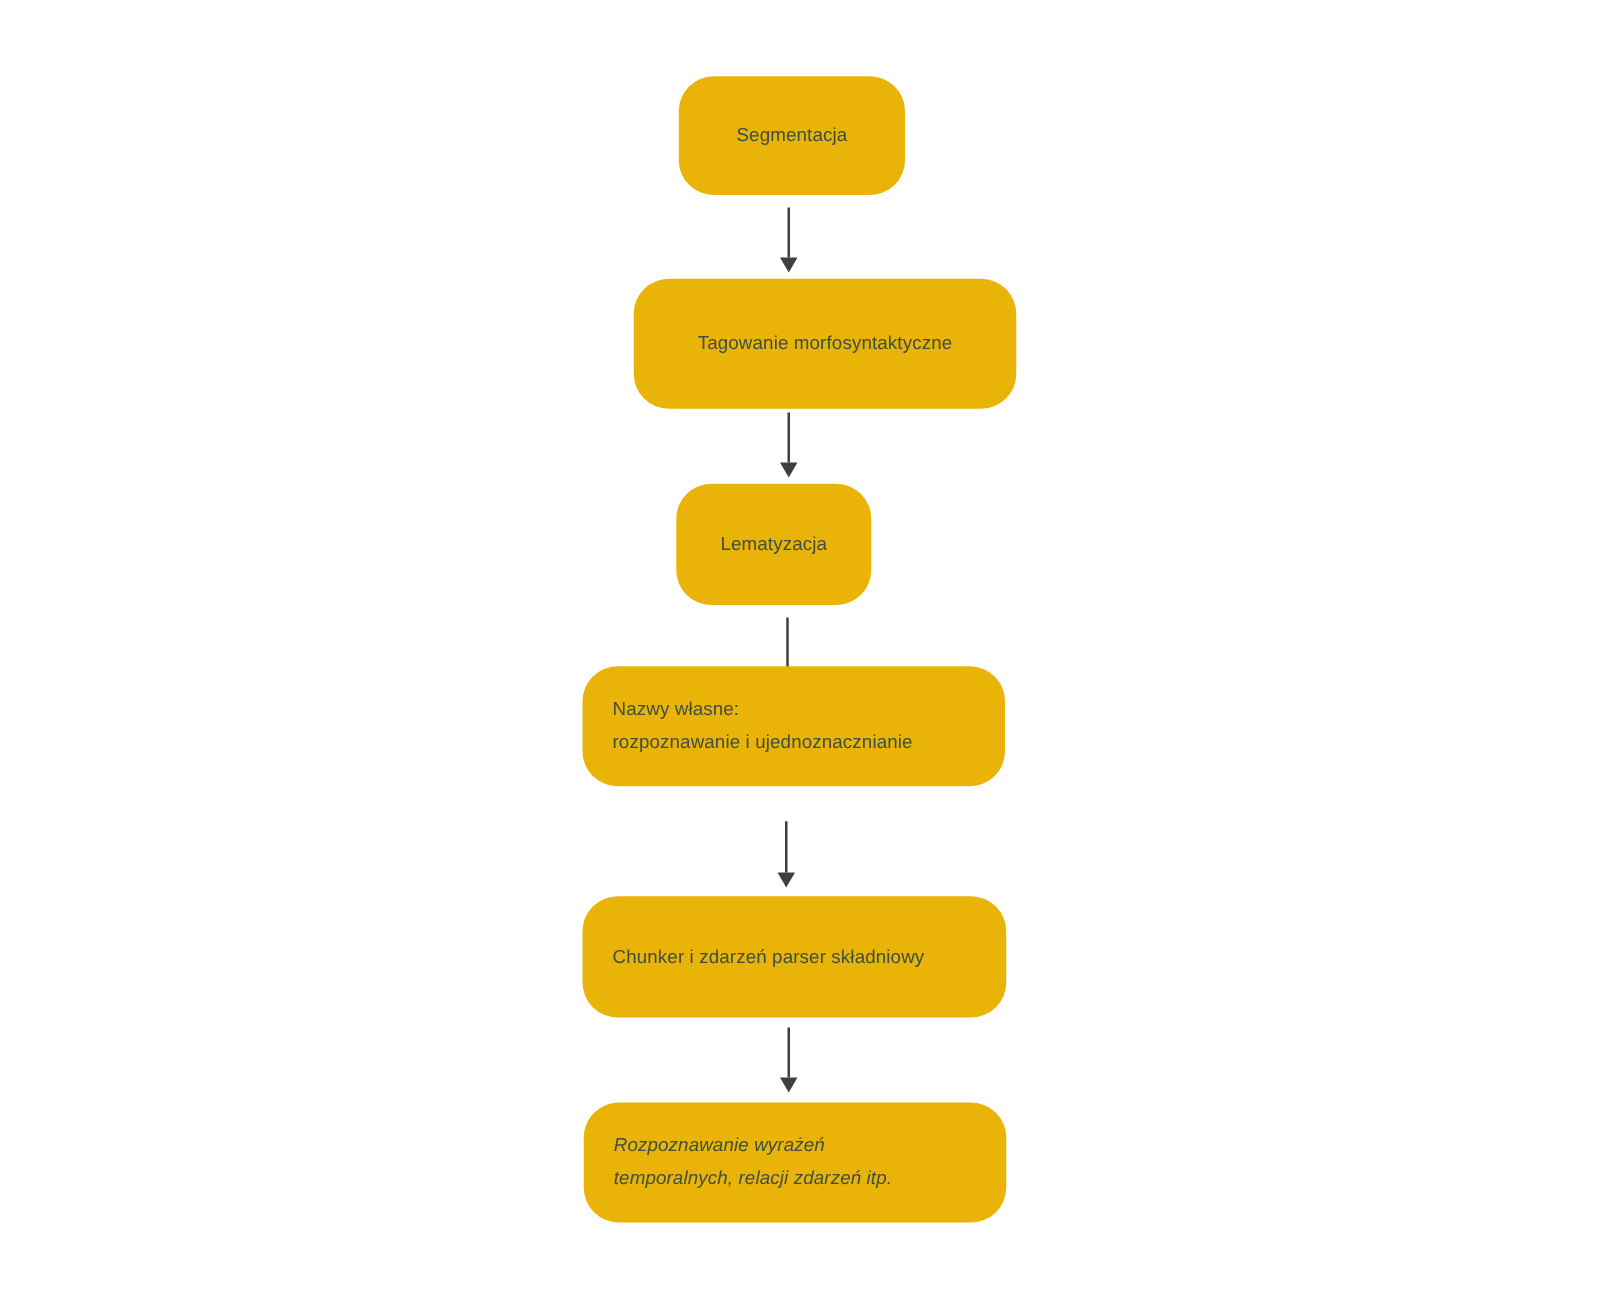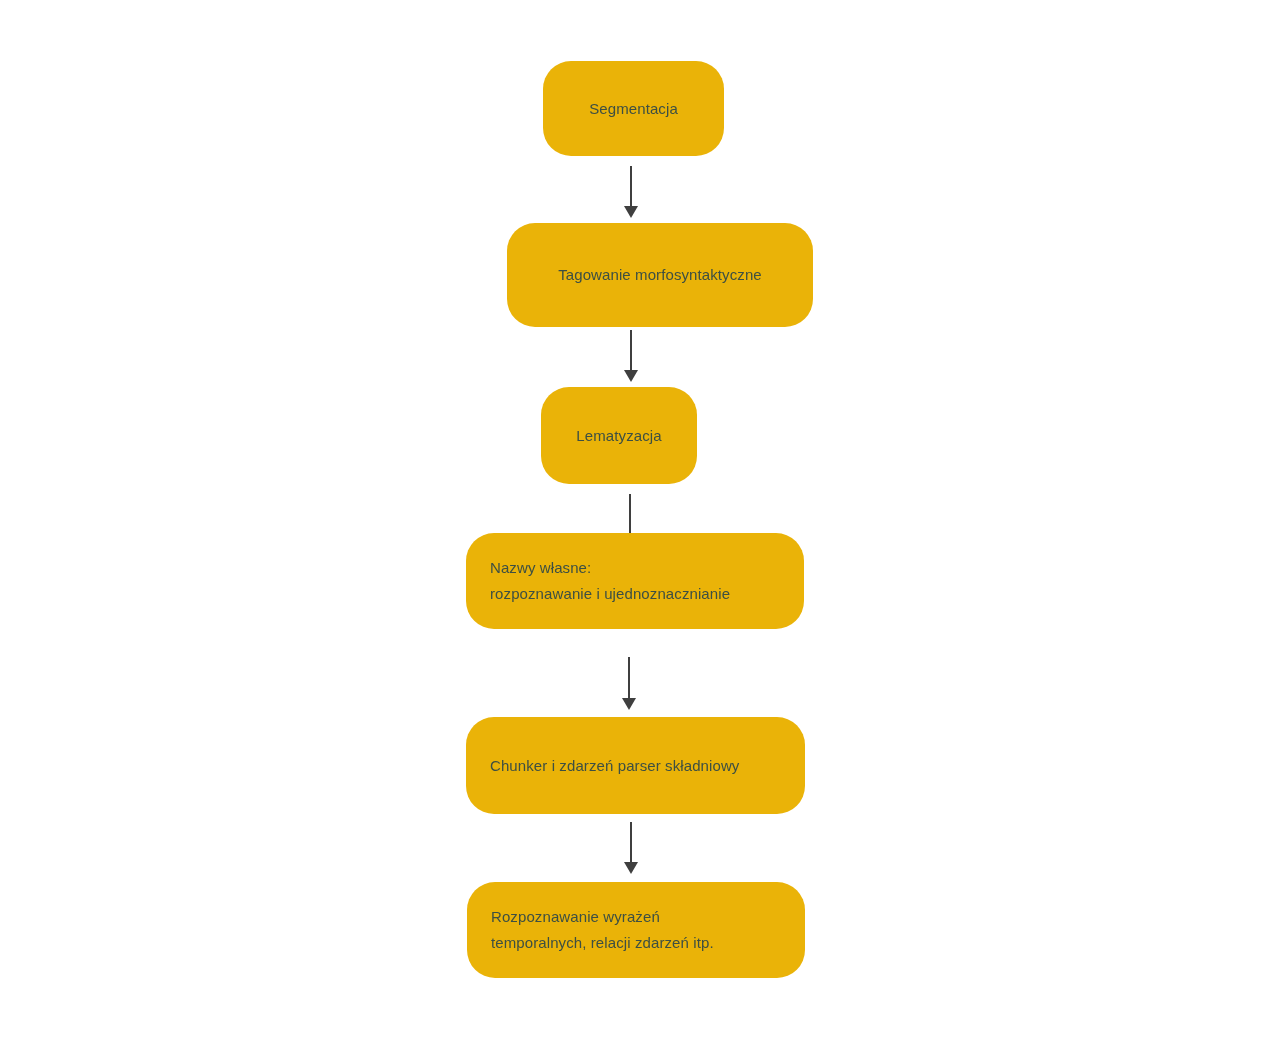--- a/index.html
+++ b/index.html
@@ -92,16 +92,16 @@
     <div class="head"></div>
   </div>
 
   <div class="node left" style="left:466px; top:717px; width:339px; height:97px;">Chunker i zdarzeń parser składniowy</div>
 
   <div class="arrow" style="left:624px; top:822px; height:52px;">
     <div class="shaft"></div>
     <div class="head"></div>
   </div>
 
-  <div class="node left" style="left:467px; top:882px; width:338px; height:96px;">Rozpoznawanie wyrażeń
+  <div class="node left" style="left:467px; top:882px; width:338px; height:96px;font-style:italic;">Rozpoznawanie wyrażeń
 temporalnych, relacji zdarzeń itp.</div>
 
 </div>
 
 </body></html>

